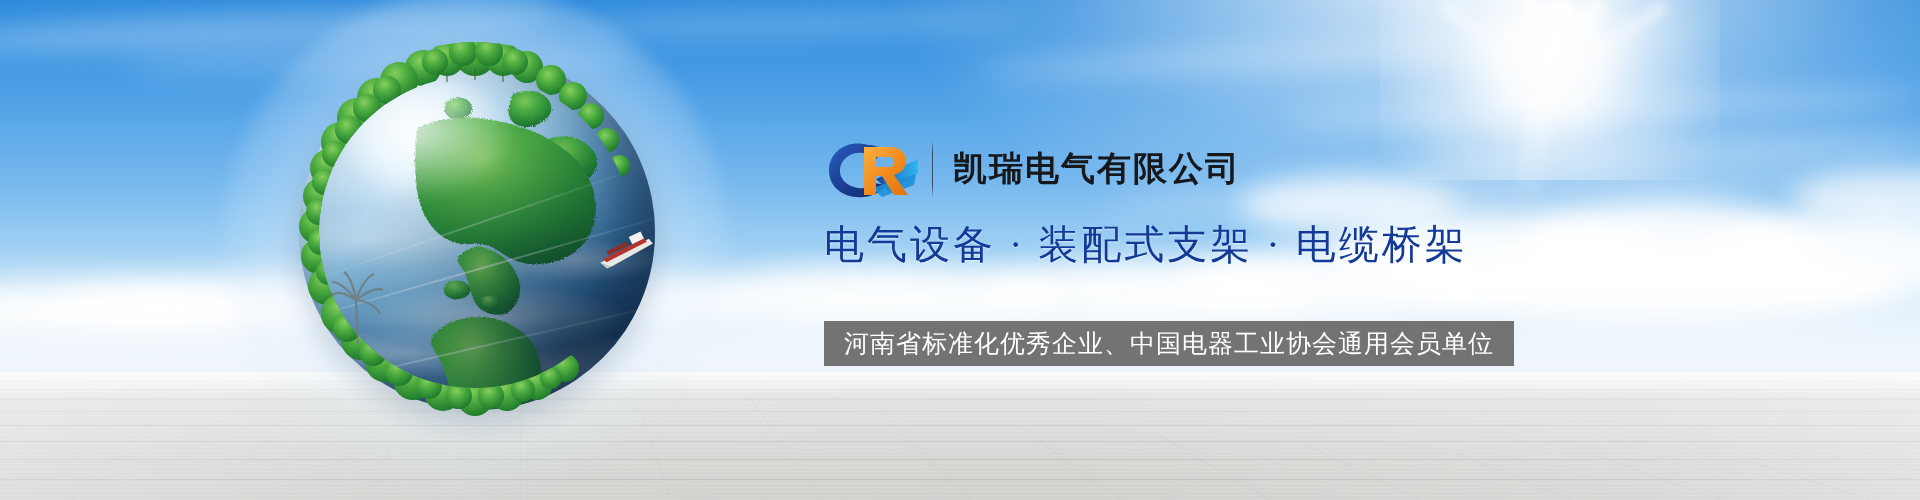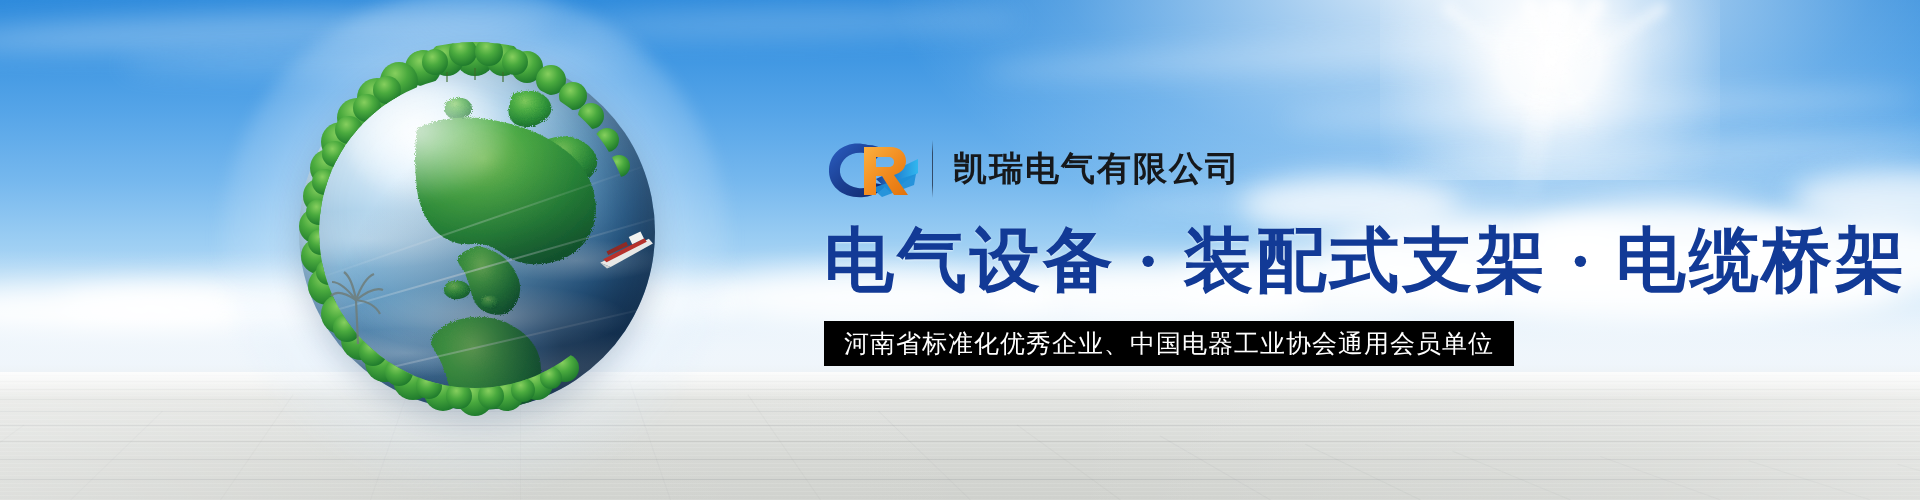--- a/index.html
+++ b/index.html
@@ -284,34 +284,34 @@
     font-size: 17px;
     font-weight: 400;
     color: #2a2d31;
     letter-spacing: 1.1px;
     white-space: nowrap;
   }
   .headline {
     position: absolute;
     left: 0; top: 224px;
     font-family: "Liberation Serif", "DejaVu Serif", serif;
-    font-size: 70px;
-    font-weight: 700;
+    font-size: 40px;
+    font-weight: 400;
     color: #123a96;
     letter-spacing: 3px;
     white-space: nowrap;
     line-height: 1.05;
     text-shadow: 0 1px 2px rgba(255,255,255,0.55);
   }
   .badge {
     position: absolute;
     left: 0; top: 321px;
     height: 45px;
     padding: 0 20px;
-    background: #000000;
+    background: #737373;
     display: flex;
     align-items: center;
     box-sizing: border-box;
   }
   .badge-text {
     font-size: 25px;
     font-weight: 400;
     color: #ffffff;
     letter-spacing: 1px;
     white-space: nowrap;

